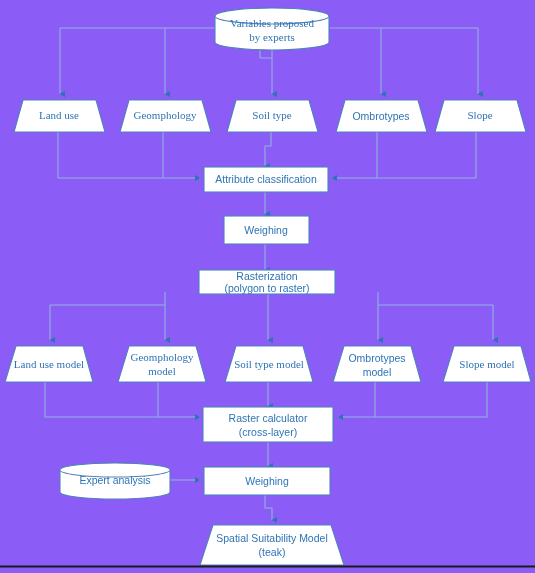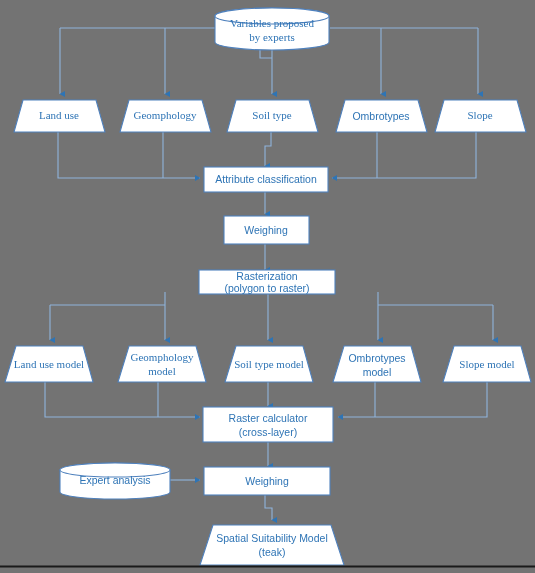--- a/index.html
+++ b/index.html
@@ -10,21 +10,21 @@
   body {
     width: 535px;
     height: 573px;
     overflow: hidden;
     font-family: "Liberation Sans", sans-serif;
   }
   #diagram-root {
     position: relative;
     width: 535px;
     height: 573px;
-    background: #737373;
+    background: #8b5cf6;
   }
   svg#flowchart {
     display: block;
     width: 535px;
     height: 573px;
   }
   .shape-stroke {
     fill: #ffffff;
     stroke: #4F81BD;
     stroke-width: 1.1;

